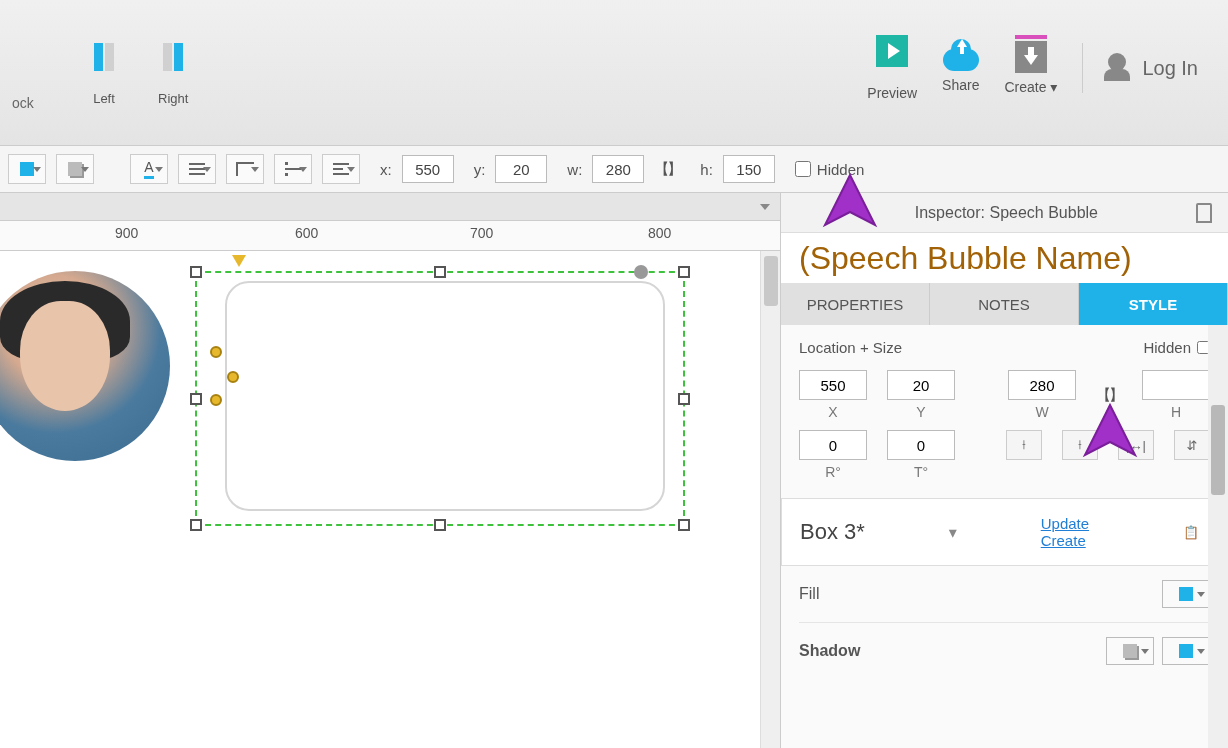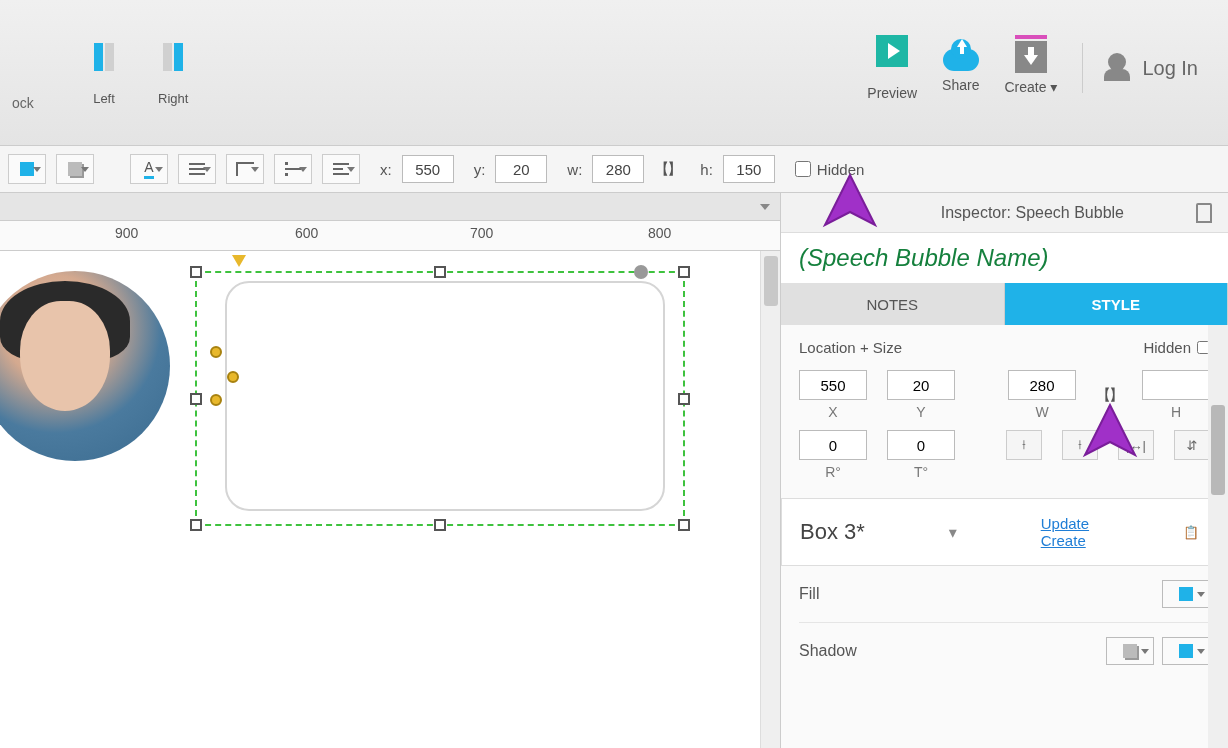--- a/index.html
+++ b/index.html
@@ -68,23 +68,23 @@
 .rot-marker { position:absolute; top:-18px; left:35px; width:0;height:0; border-left:7px solid transparent; border-right:7px solid transparent; border-top:12px solid #e8b82c; }
 .grey-dot { position:absolute; top:-8px; right:35px; width:14px; height:14px; background:#999; border-radius:50%; }
 .bubble-shape { position:absolute; left:225px; top:30px; width:440px; height:230px; border:2px solid #d5d5d5; border-radius:24px; }
 .tail-dot { position:absolute; width:12px; height:12px; background:#e8b82c; border:2px solid #a88210; border-radius:50%; }
 .td1{left:210px; top:95px;} .td2{left:227px; top:120px;} .td3{left:210px; top:143px;}
 .vscroll { position:absolute; right:0; top:0; bottom:0; width:20px; background:#efefef; border-left:1px solid #ddd; }
 .vscroll .thumb { position:absolute; top:5px; left:3px; width:14px; height:50px; background:#c8c8c8; border-radius:3px; }
 
 
 .inspector { width:448px; background:#f2f2f2; border-left:1px solid #ccc; display:flex; flex-direction:column; position:relative; }
-.insp-header { height:40px; display:flex; align-items:center; justify-content:flex-end; padding:0 16px; font-size:16px; color:#555; gap:72px; border-bottom:1px solid #ddd; }
+.insp-header { height:40px; display:flex; align-items:center; justify-content:flex-end; padding:0 16px; font-size:16px; color:#555; gap:98px; border-bottom:1px solid #ddd; }
 .doc-icon { width:16px; height:20px; border:2px solid #888; border-radius:2px 2px 0 0; position:relative; }
-.name-label { height:50px; background:white; display:flex; align-items:center; padding:0 18px; font-size:24px; font-style:italic; color:#15803d; }
+.name-label { height:50px; background:white; display:flex; align-items:center; padding:0 18px; font-size:32px; color:#a16207; }
 .tabs { display:flex; height:42px; }
 .tab { flex:1; display:flex; align-items:center; justify-content:center; font-size:15px; color:#555; background:#e0e0e0; border-right:1px solid #ccc; cursor:pointer; }
 .tab.active { background:#1fb2e8; color:white; font-weight:bold; }
 .panel-body { flex:1; background:#fafafa; padding:14px 18px; overflow-y:auto; position:relative; }
 .section-head { display:flex; justify-content:space-between; align-items:center; font-size:15px; color:#555; margin-bottom:14px; }
 .loc-grid { display:flex; gap:20px; margin-bottom:6px; }
 .loc-cell { display:flex; flex-direction:column; align-items:center; }
 .loc-input { width:68px; height:30px; border:1px solid #bbb; background:white; text-align:center; font-size:15px; }
 .loc-lbl { font-size:14px; color:#777; margin-top:4px; }
 .row2 { display:flex; gap:20px; align-items:flex-start; margin-top:10px; }
@@ -241,20 +241,21 @@
     </div>
   </div>
 
   <div class="inspector">
     <div class="insp-header">
       <span>Inspector: Speech Bubble</span>
       <div class="doc-icon"></div>
     </div>
     <div class="name-label">(Speech Bubble Name)</div>
     <div class="tabs">
+      <div class="tab">PROPERTIES</div>
       <div class="tab">NOTES</div>
       <div class="tab active">STYLE</div>
     </div>
     <div class="panel-body">
       <div class="section-head">
         <span>Location + Size</span>
         <label style="display:flex;align-items:center;gap:6px;">
           <span>Hidden</span>
           <input type="checkbox" style="">
         </label>
@@ -304,21 +305,21 @@
         </div>
         <div class="tool-mini" style="border:none;background:none;">📋</div>
       </div>
 
       <div class="style-row">
         <span>Fill</span>
         <div class="color-swatch-btn">
             <div class="sq blue"></div>
           </div>
       </div>
-      <div class="style-row" style="border-bottom:none;">
+      <div class="style-row" style="border-bottom:none;font-weight:bold;">
         <span>Shadow</span>
         <div style="display:flex; gap:8px;">
           <div class="color-swatch-btn">
               <div class="sq gray"></div>
             </div>
           <div class="color-swatch-btn">
               <div class="sq blue"></div>
             </div>
         </div>
       </div>

